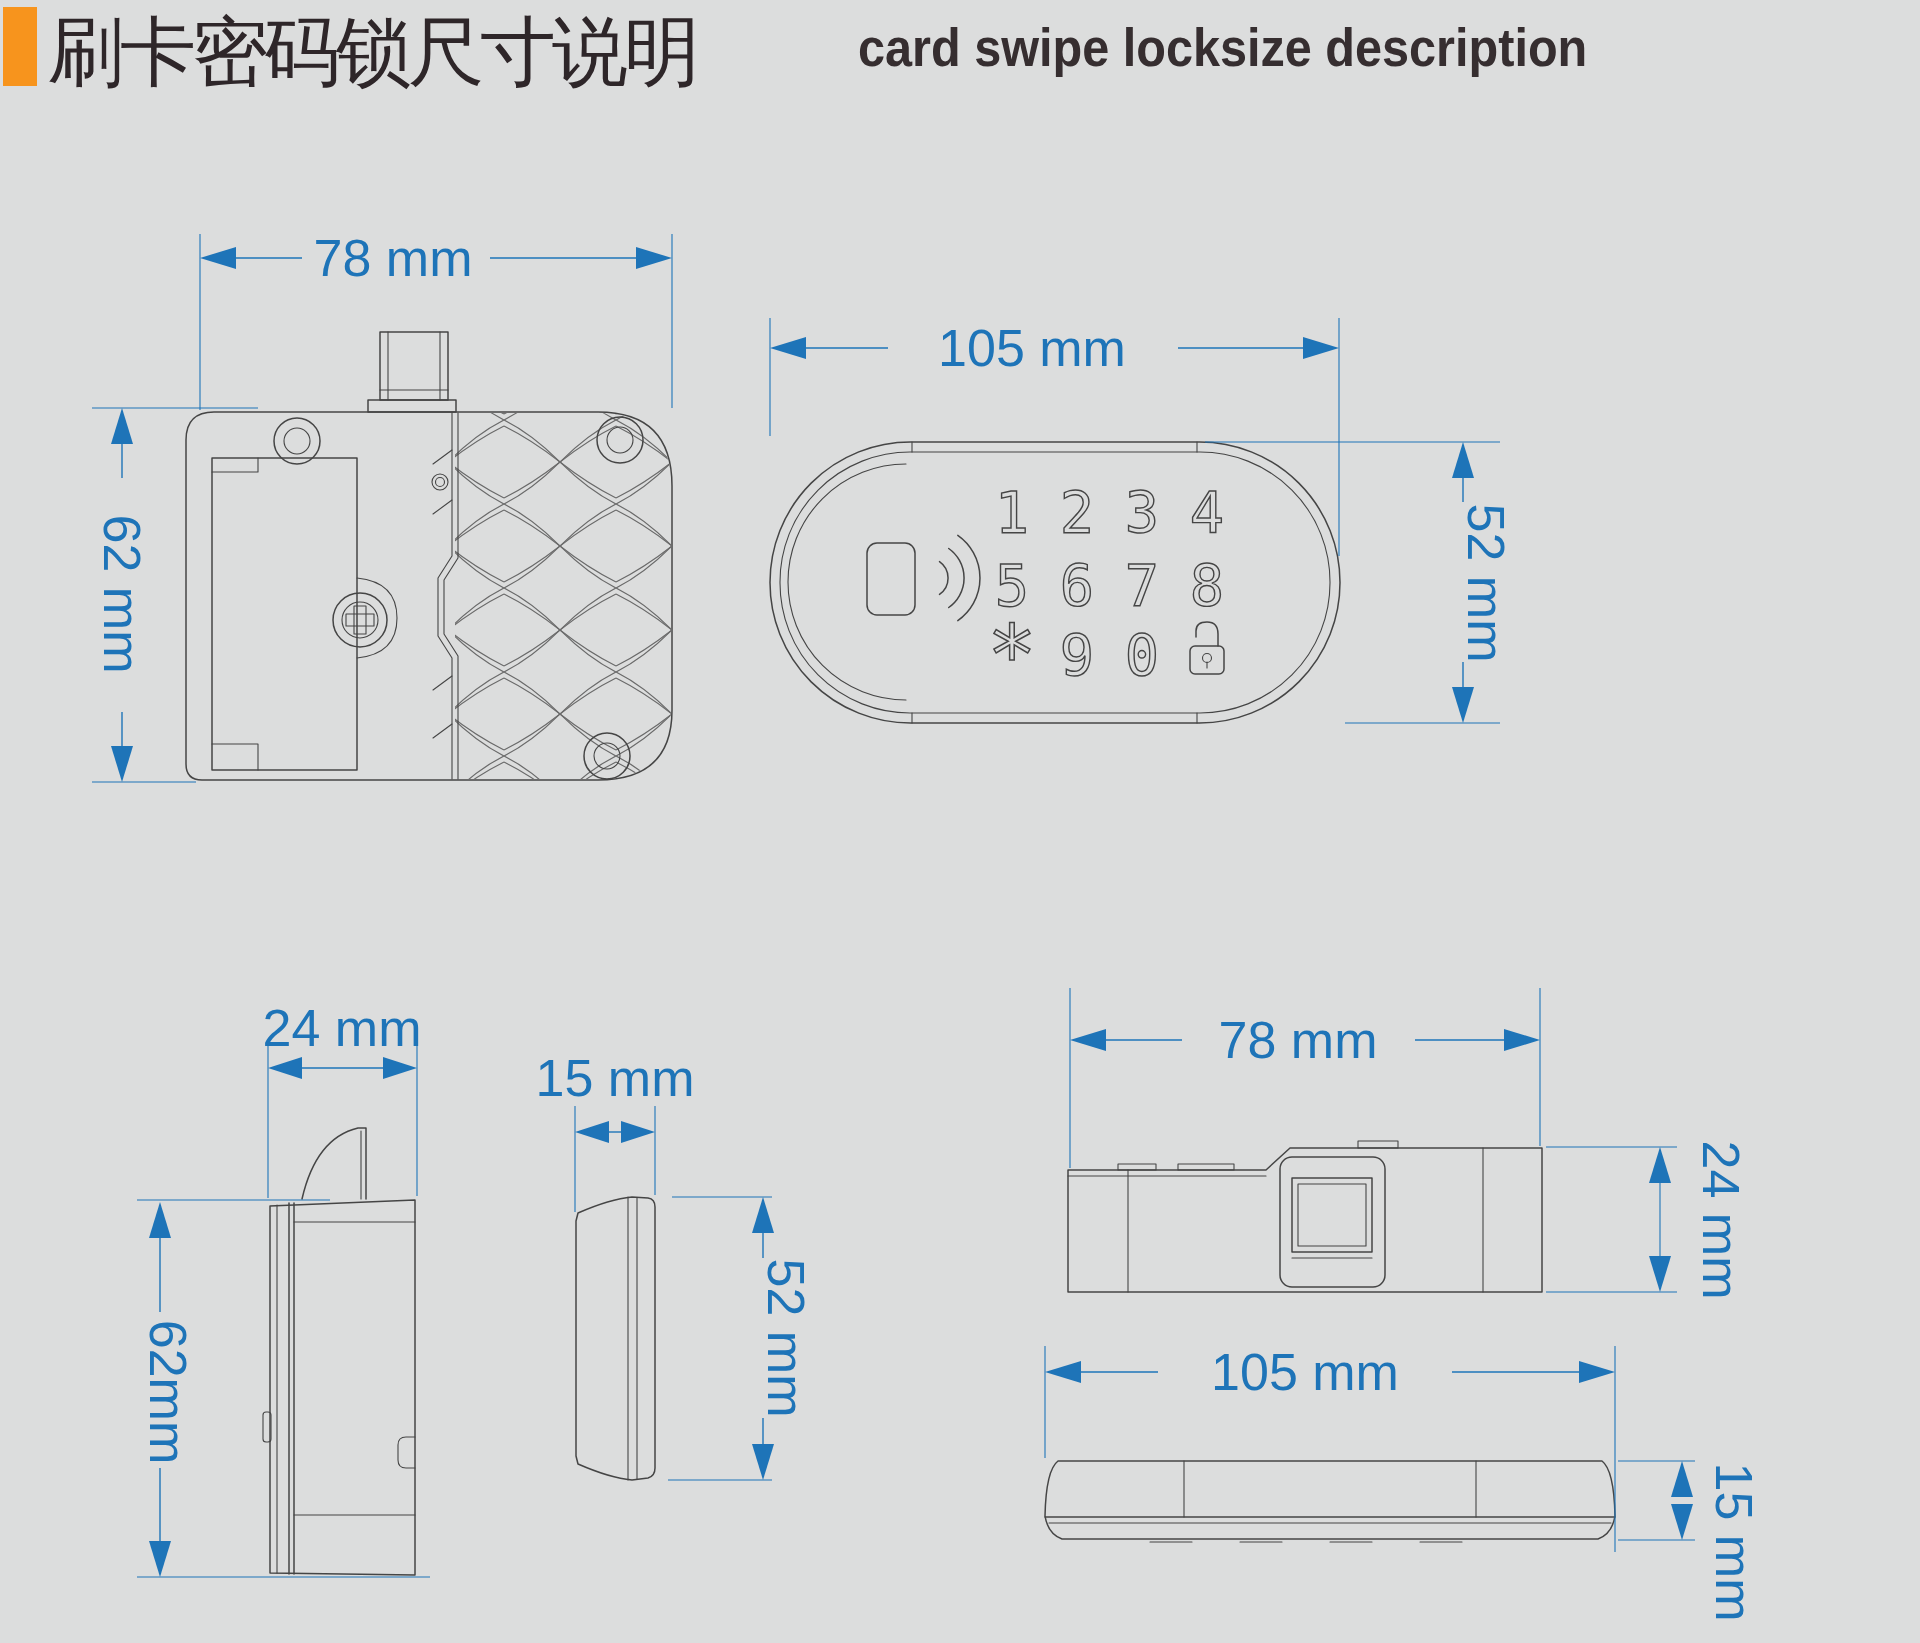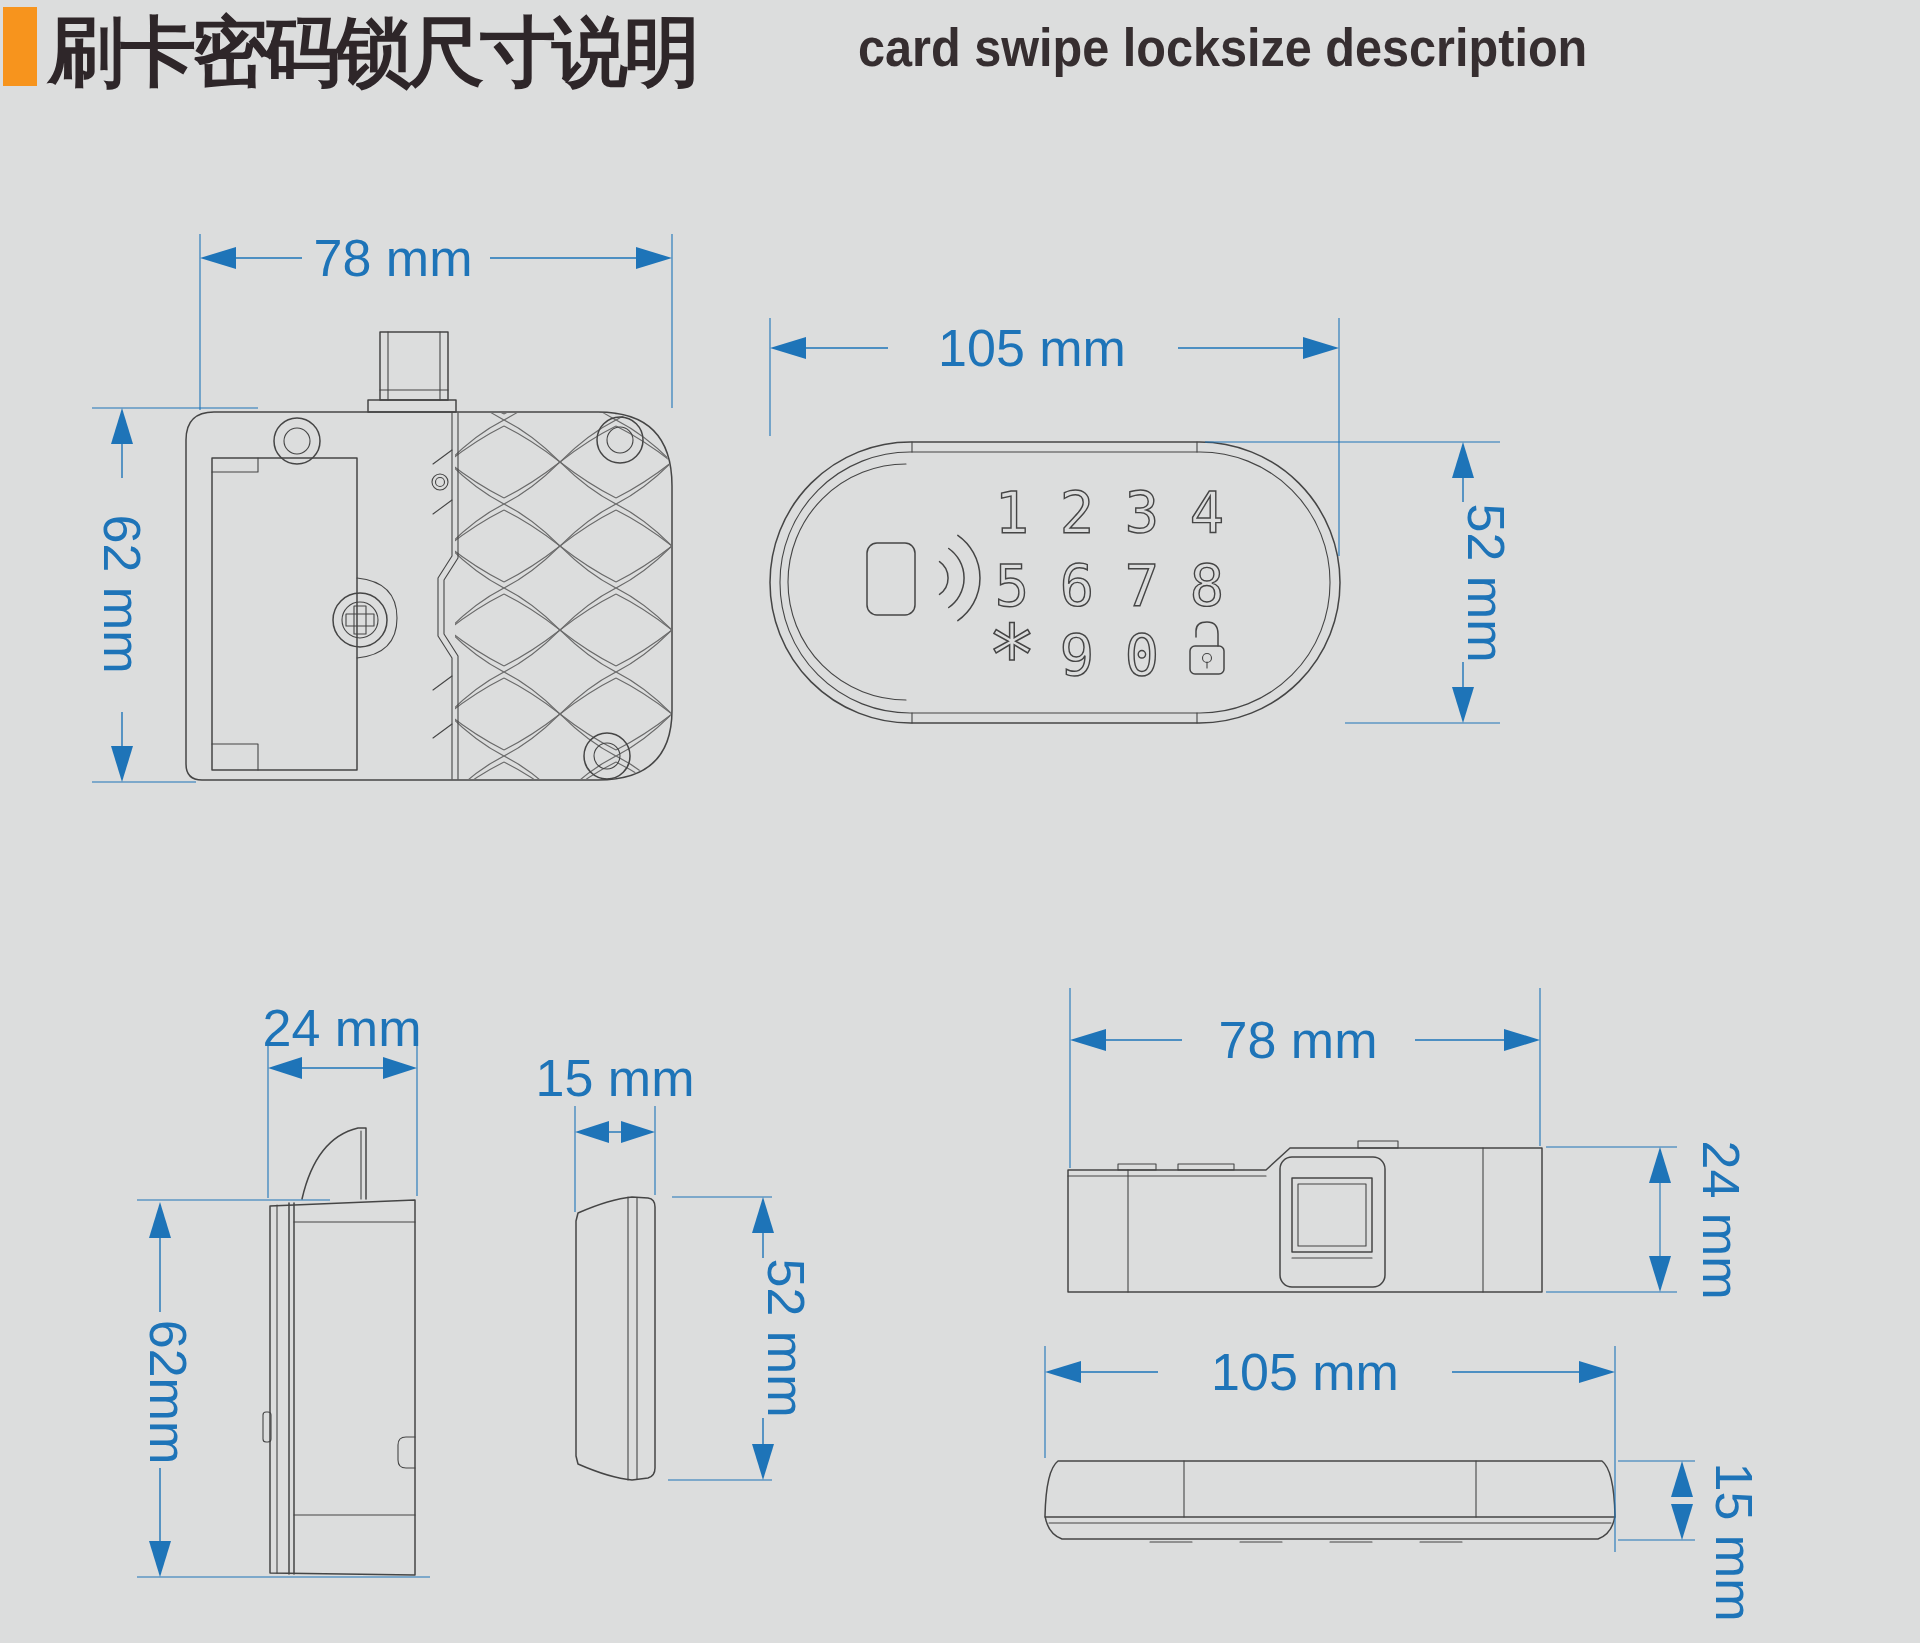--- a/index.html
+++ b/index.html
@@ -3,21 +3,21 @@
 <meta charset="utf-8">
 <style>
   :root{
     --bg:#dcdddd; --line:#454545; --line-soft:#6a6a6a; --blue:#1e74b8;
     --accent:#f7941d; --title:#2e2629;
   }
   html,body{margin:0;padding:0;background:#bfbfbf;}
   .canvas{position:relative;width:1920px;height:1643px;background:var(--bg);
     overflow:hidden;font-family:"Liberation Sans",sans-serif;}
   .accent-bar{position:absolute;left:3px;top:7px;width:34px;height:79px;background:var(--accent);}
-  .title-zh{position:absolute;left:48px;top:2px;font-size:76px;font-weight:700;
+  .title-zh{position:absolute;left:48px;top:2px;font-size:76px;font-weight:400;
     color:var(--title);letter-spacing:-4px;font-family:"DejaVu Sans",sans-serif;white-space:nowrap;}
   .title-en{position:absolute;left:858px;top:16px;font-size:54px;font-weight:700;
     color:#362e30;font-family:"Liberation Sans",sans-serif;white-space:nowrap;
     transform:scaleX(0.90);transform-origin:left center;letter-spacing:0;}
   svg{position:absolute;left:0;top:0;}
   .art{fill:none;stroke:var(--line);stroke-width:1.5;stroke-linejoin:round;stroke-linecap:round;}
   .art2{fill:none;stroke:var(--line);stroke-width:1.1;stroke-linejoin:round;stroke-linecap:round;}
   .mesh{fill:none;stroke:var(--line-soft);stroke-width:1.2;}
   .dim{fill:none;stroke:var(--blue);stroke-width:1.4;}
   .dimthin{fill:none;stroke:var(--blue);stroke-width:1.1;}

